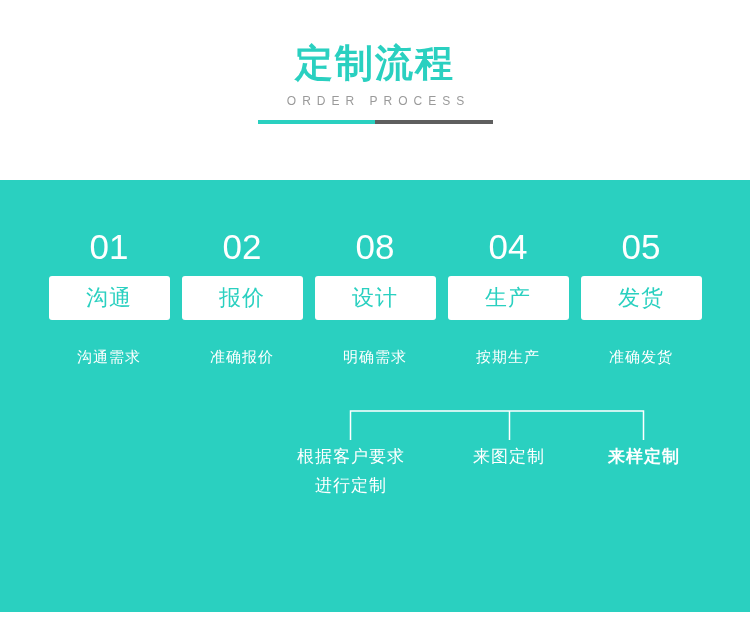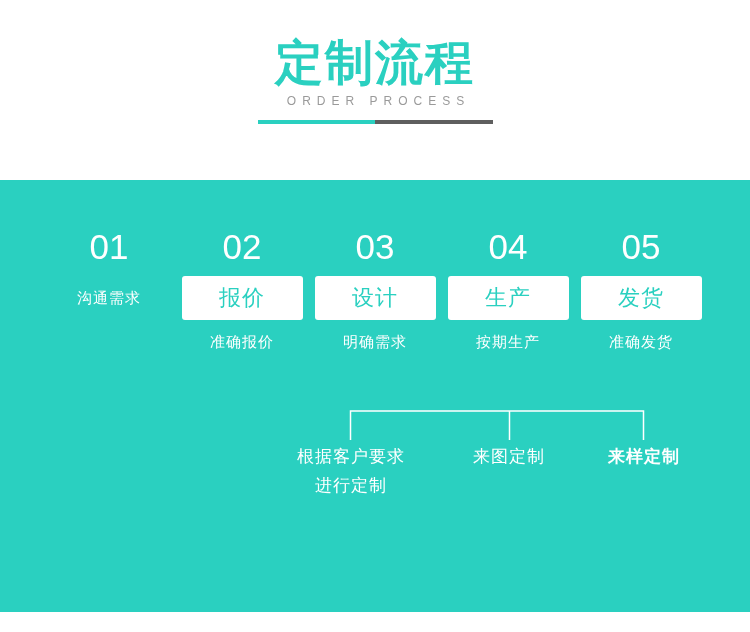--- a/index.html
+++ b/index.html
@@ -19,21 +19,21 @@
     height: 180px;
     background: #ffffff;
     display: flex;
     flex-direction: column;
     align-items: center;
     justify-content: flex-start;
     padding-top: 40px;
     box-sizing: border-box;
   }
   .header-title {
-    font-size: 48px;
+    font-size: 38px;
     font-weight: bold;
     color: #2ad0c0;
     letter-spacing: 2px;
     line-height: 46px;
   }
   .header-sub {
     font-size: 12px;
     color: #9a9a9a;
     letter-spacing: 6px;
     margin-top: 8px;
@@ -87,21 +87,21 @@
     background: #ffffff;
     border-radius: 3px;
     display: flex;
     align-items: center;
     justify-content: center;
     font-size: 22px;
     color: #2ad0c0;
     letter-spacing: 1px;
   }
   .step-desc {
-    margin-top: 13px;
+    margin-top: 28px;
     font-size: 15px;
     color: #ffffff;
     letter-spacing: 1px;
   }
 
   
   .bracket {
     position: absolute;
     left: 0;
     top: 230px;
@@ -140,31 +140,32 @@
     <div class="seg-b"></div>
   </div>
 </div>
 
 <div class="panel">
 
   <div class="steps">
 
     <div class="step">
       <div class="step-num">01</div>
+      <div class="step-box">沟通</div>
       <div class="step-desc">沟通需求</div>
     </div>
 
     <div class="step">
       <div class="step-num">02</div>
       <div class="step-box">报价</div>
       <div class="step-desc">准确报价</div>
     </div>
 
     <div class="step">
-      <div class="step-num">03</div>
+      <div class="step-num">08</div>
       <div class="step-box">设计</div>
       <div class="step-desc">明确需求</div>
     </div>
 
     <div class="step">
       <div class="step-num">04</div>
       <div class="step-box">生产</div>
       <div class="step-desc">按期生产</div>
     </div>
 

